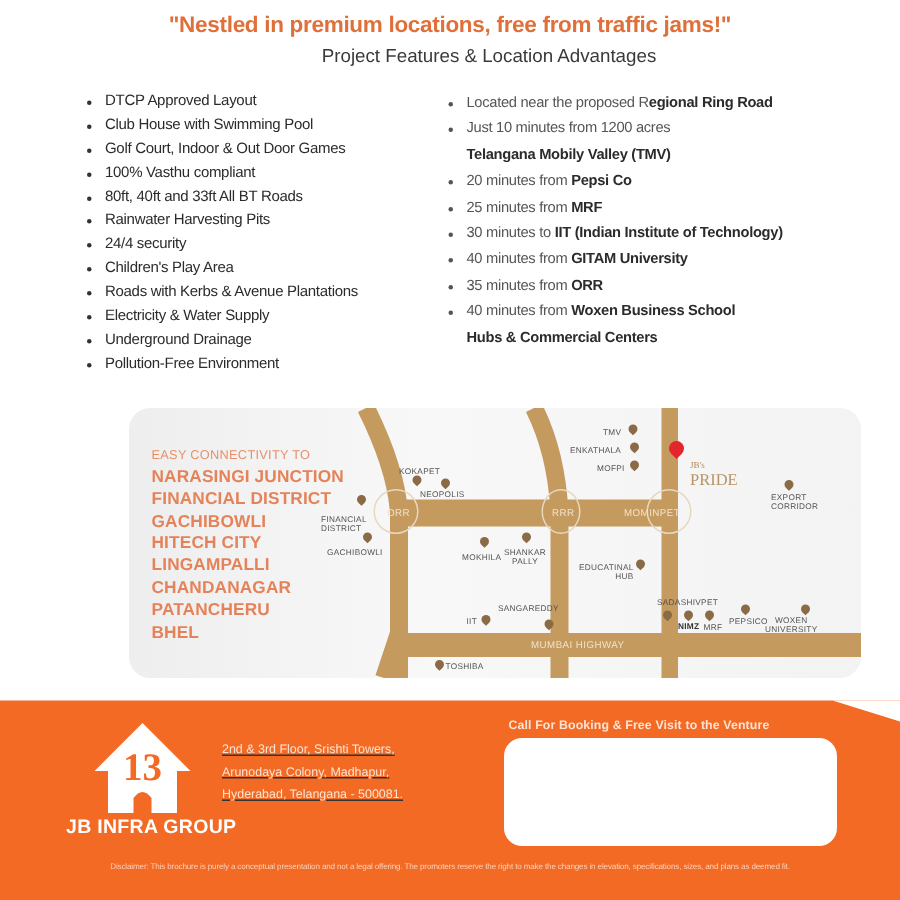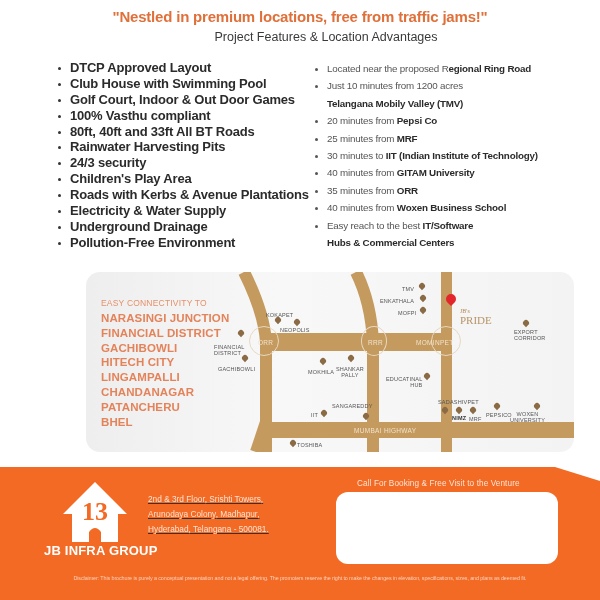--- a/index.html
+++ b/index.html
@@ -5,25 +5,25 @@
   * { box-sizing: border-box; margin: 0; padding: 0; }
   html, body { width: 600px; height: 600px; overflow: hidden; background: #ffffff; }
   body { position: relative; font-family: "DejaVu Sans", "Liberation Sans", sans-serif; color: #333; }
 
   .tagline { position: absolute; top: 8px; left: 0; width: 600px; text-align: center;
     font-family: "Liberation Sans", sans-serif; font-weight: bold; font-size: 15px; color: #e0703a; letter-spacing: -0.2px; }
   .subtitle { position: absolute; top: 30px; left: 0; width: 600px; text-align: center;
     font-family: "Liberation Sans", sans-serif; font-size: 12.5px; color: #3a3a3a; margin-left: 26px; }
 
   ul.features { position: absolute; left: 57px; top: 60px; list-style: none; }
-  ul.features li { font-family: "Liberation Sans", sans-serif; font-weight: bold; font-size: 13px; color: #2b2b2b;
+  ul.features li { font-family: "Liberation Sans", sans-serif; font-weight: normal; font-size: 10px; color: #2b2b2b;
     height: 15.9px; line-height: 15.9px; position: relative; padding-left: 13px; white-space: nowrap; letter-spacing: -0.2px; }
   ul.features li::before { content: ""; position: absolute; left: 1px; top: 7px; width: 3px; height: 3px; border-radius: 50%; background: #333; }
 
-  ul.advantages { position: absolute; left: 314px; top: 60px; list-style: none; }
+  ul.advantages { position: absolute; left: 298px; top: 60px; list-style: none; }
   ul.advantages li { font-family: "Liberation Sans", sans-serif; font-size: 9.8px; color: #555;
     height: 17.4px; line-height: 17.4px; position: relative; padding-left: 13px; white-space: nowrap; letter-spacing: -0.2px; }
   ul.advantages li.cont::before { display: none; }
   ul.advantages li::before { content: ""; position: absolute; left: 1px; top: 8px; width: 3px; height: 3px; border-radius: 50%; background: #555; }
   ul.advantages b { color: #2b2b2b; font-weight: bold; }
 
   .map { position: absolute; left: 54px; top: 272px; width: 488px; height: 180px; border-radius: 14px;
     background: linear-gradient(90deg, #eeeeee 0%, #f8f8f8 40%, #f3f3f3 100%); overflow: hidden; margin-left: 32px; }
   .conn-label { position: absolute; left: 15px; top: 26px; font-family: "Liberation Sans", sans-serif; font-size: 8.5px; color: #e6906a; letter-spacing: 0.2px; }
   ul.conn { position: absolute; left: 15px; top: 39px; list-style: none; }
@@ -36,56 +36,55 @@
   .pin { position: absolute; width: 6px; height: 6px; background: #8b6b45; border-radius: 50% 50% 50% 0; transform: rotate(-45deg); }
   .pin-red { position: absolute; width: 10px; height: 10px; background: #e2262b; border-radius: 50% 50% 50% 0; transform: rotate(-45deg); }
   .brand { position: absolute; font-family: "Liberation Serif", serif; color: #b79467; }
 
   .footer { position: absolute; left: 0; top: 467px; width: 600px; height: 133px; background: #f26a24; }
   .footer-notch { position: absolute; left: 555px; top: 467px; width: 0; height: 0; border-top: 14px solid #ffffff; border-left: 45px solid transparent; }
   .logo { position: absolute; left: 55px; top: 480px; width: 80px; height: 70px; }
   .logo-text { position: absolute; left: 44px; top: 543px; font-family: "Liberation Sans", sans-serif; font-weight: bold; font-size: 13px; color: #fff; letter-spacing: 0.2px; }
   .address { position: absolute; left: 148px; top: 492px; list-style: none; text-decoration: underline; }
   .address li { font-family: "Liberation Sans", sans-serif; font-size: 8.3px; color: #fde3d3; height: 15px; line-height: 15px; }
-  .cta { position: absolute; left: 357px; top: 479px; font-family: "Liberation Sans", sans-serif; font-weight: normal; font-size: 8.2px; color: #fde3d3; letter-spacing: 0.1px; }
+  .cta { position: absolute; left: 339px; top: 479px; font-family: "Liberation Sans", sans-serif; font-weight: bold; font-size: 8.2px; color: #fde3d3; letter-spacing: 0.1px; }
   .cta-box { position: absolute; left: 336px; top: 492px; width: 222px; height: 72px; background: #ffffff; border-radius: 12px; }
   .disclaimer { position: absolute; left: 0; top: 575px; width: 600px; text-align: center; font-family: "Liberation Sans", sans-serif; font-size: 5.4px; color: #fcd2bc; letter-spacing: -0.1px; }
 </style>
 </head>
 <body>
 
 <div class="tagline">"Nestled in premium locations, free from traffic jams!"</div>
 <div class="subtitle">Project Features &amp; Location Advantages</div>
 
 <ul class="features">
   <li>DTCP Approved Layout</li>
   <li>Club House with Swimming Pool</li>
   <li>Golf Court, Indoor &amp; Out Door Games</li>
   <li>100% Vasthu compliant</li>
   <li>80ft, 40ft and 33ft All BT Roads</li>
   <li>Rainwater Harvesting Pits</li>
-  <li>24/3 security</li>
+  <li>24/4 security</li>
   <li>Children's Play Area</li>
   <li>Roads with Kerbs &amp; Avenue Plantations</li>
   <li>Electricity &amp; Water Supply</li>
   <li>Underground Drainage</li>
   <li>Pollution-Free Environment</li>
 </ul>
 
 <ul class="advantages">
   <li><span>Located near the proposed R</span><b>egional Ring Road</b></li>
   <li><span>Just 10 minutes from 1200 acres</span><b></b></li>
   <li class="cont"><span></span><b>Telangana Mobily Valley (TMV)</b></li>
   <li><span>20 minutes from </span><b>Pepsi Co</b></li>
   <li><span>25 minutes from </span><b>MRF</b></li>
   <li><span>30 minutes to </span><b>IIT (Indian Institute of Technology)</b></li>
   <li><span>40 minutes from </span><b>GITAM University</b></li>
   <li><span>35 minutes from </span><b>ORR</b></li>
   <li><span>40 minutes from </span><b>Woxen Business School</b></li>
-  <li><span>Easy reach to the best </span><b>IT/Software</b></li>
   <li class="cont"><span></span><b>Hubs &amp; Commercial Centers</b></li>
 </ul>
 
 <div class="map">
   <div class="conn-label">EASY CONNECTIVITY TO</div>
   <ul class="conn">
     <li>NARASINGI JUNCTION</li>
     <li>FINANCIAL DISTRICT</li>
     <li>GACHIBOWLI</li>
     <li>HITECH CITY</li>

